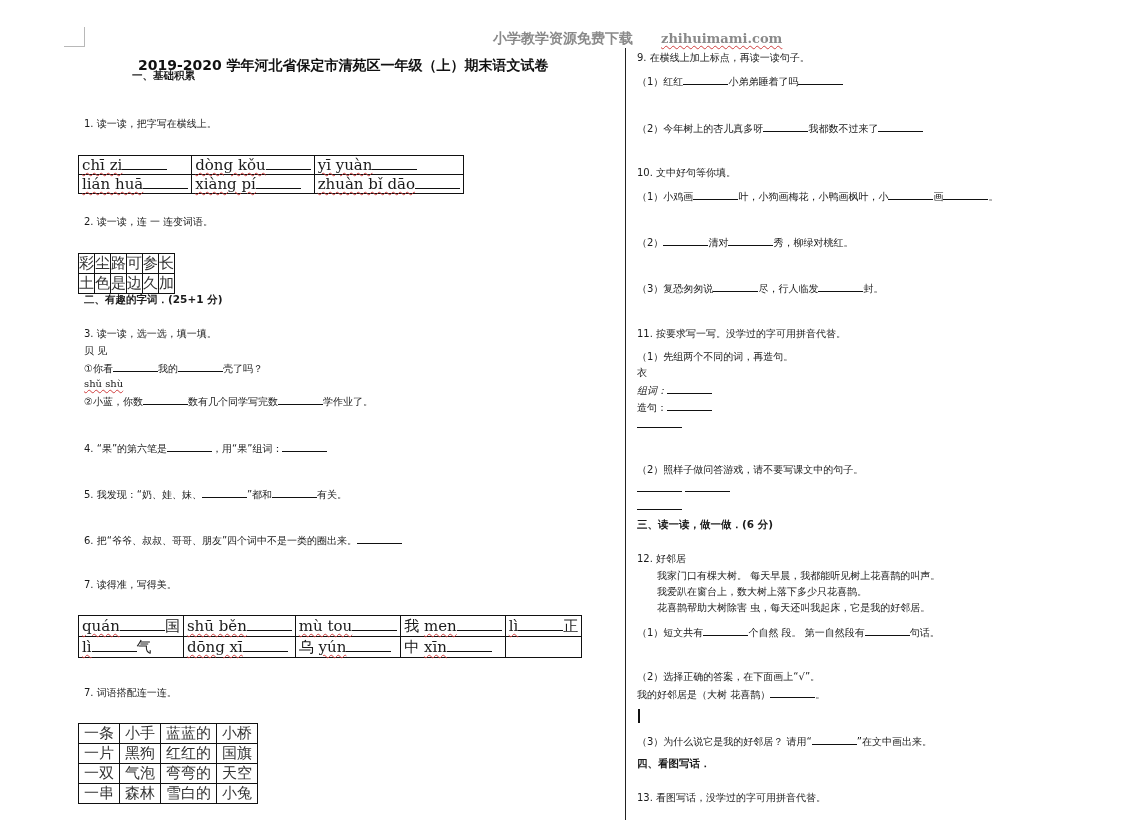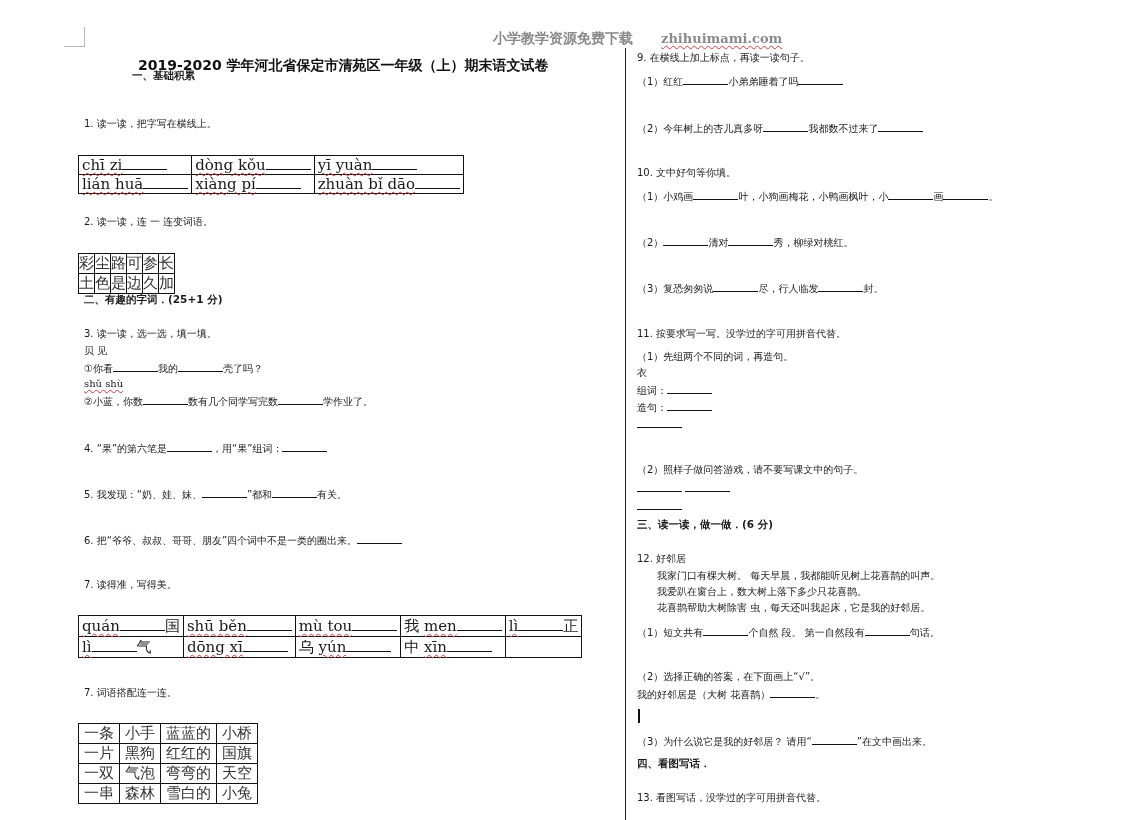--- a/index.html
+++ b/index.html
@@ -170,21 +170,21 @@
 <div class="abs q" style="left:637px;top:235px;">
   <span>（2）</span><span class="blank b45"></span><span>清对</span><span class="blank b45"></span><span>秀，柳绿对桃红。</span>
 </div>
 <div class="abs q" style="left:637px;top:281px;">
   <span>（3）复恐匆匆说</span><span class="blank b45"></span><span>尽，行人临发</span><span class="blank b45"></span><span>封。</span>
 </div>
 
 <div class="abs q" style="left:637px;top:327px;">11. 按要求写一写。没学过的字可用拼音代替。</div>
 <div class="abs q" style="left:637px;top:350px;">（1）先组两个不同的词，再造句。</div>
 <div class="abs q" style="left:637px;top:366px;">衣</div>
-<div class="abs q" style="left:637px;top:383px;">
+<div class="abs q" style="left:637px;top:383px;font-style:italic;">
   <span>组词：</span><span class="blank b45"></span>
 </div>
 <div class="abs q" style="left:637px;top:400px;">
   <span>造句：</span><span class="blank b45"></span>
 </div>
 <div class="abs q" style="left:637px;top:417px;">
   <span class="blank b45"></span>
 </div>
 <div class="abs q" style="left:637px;top:463px;">（2）照样子做问答游戏，请不要写课文中的句子。</div>
 <div class="abs q" style="left:637px;top:481px;">

